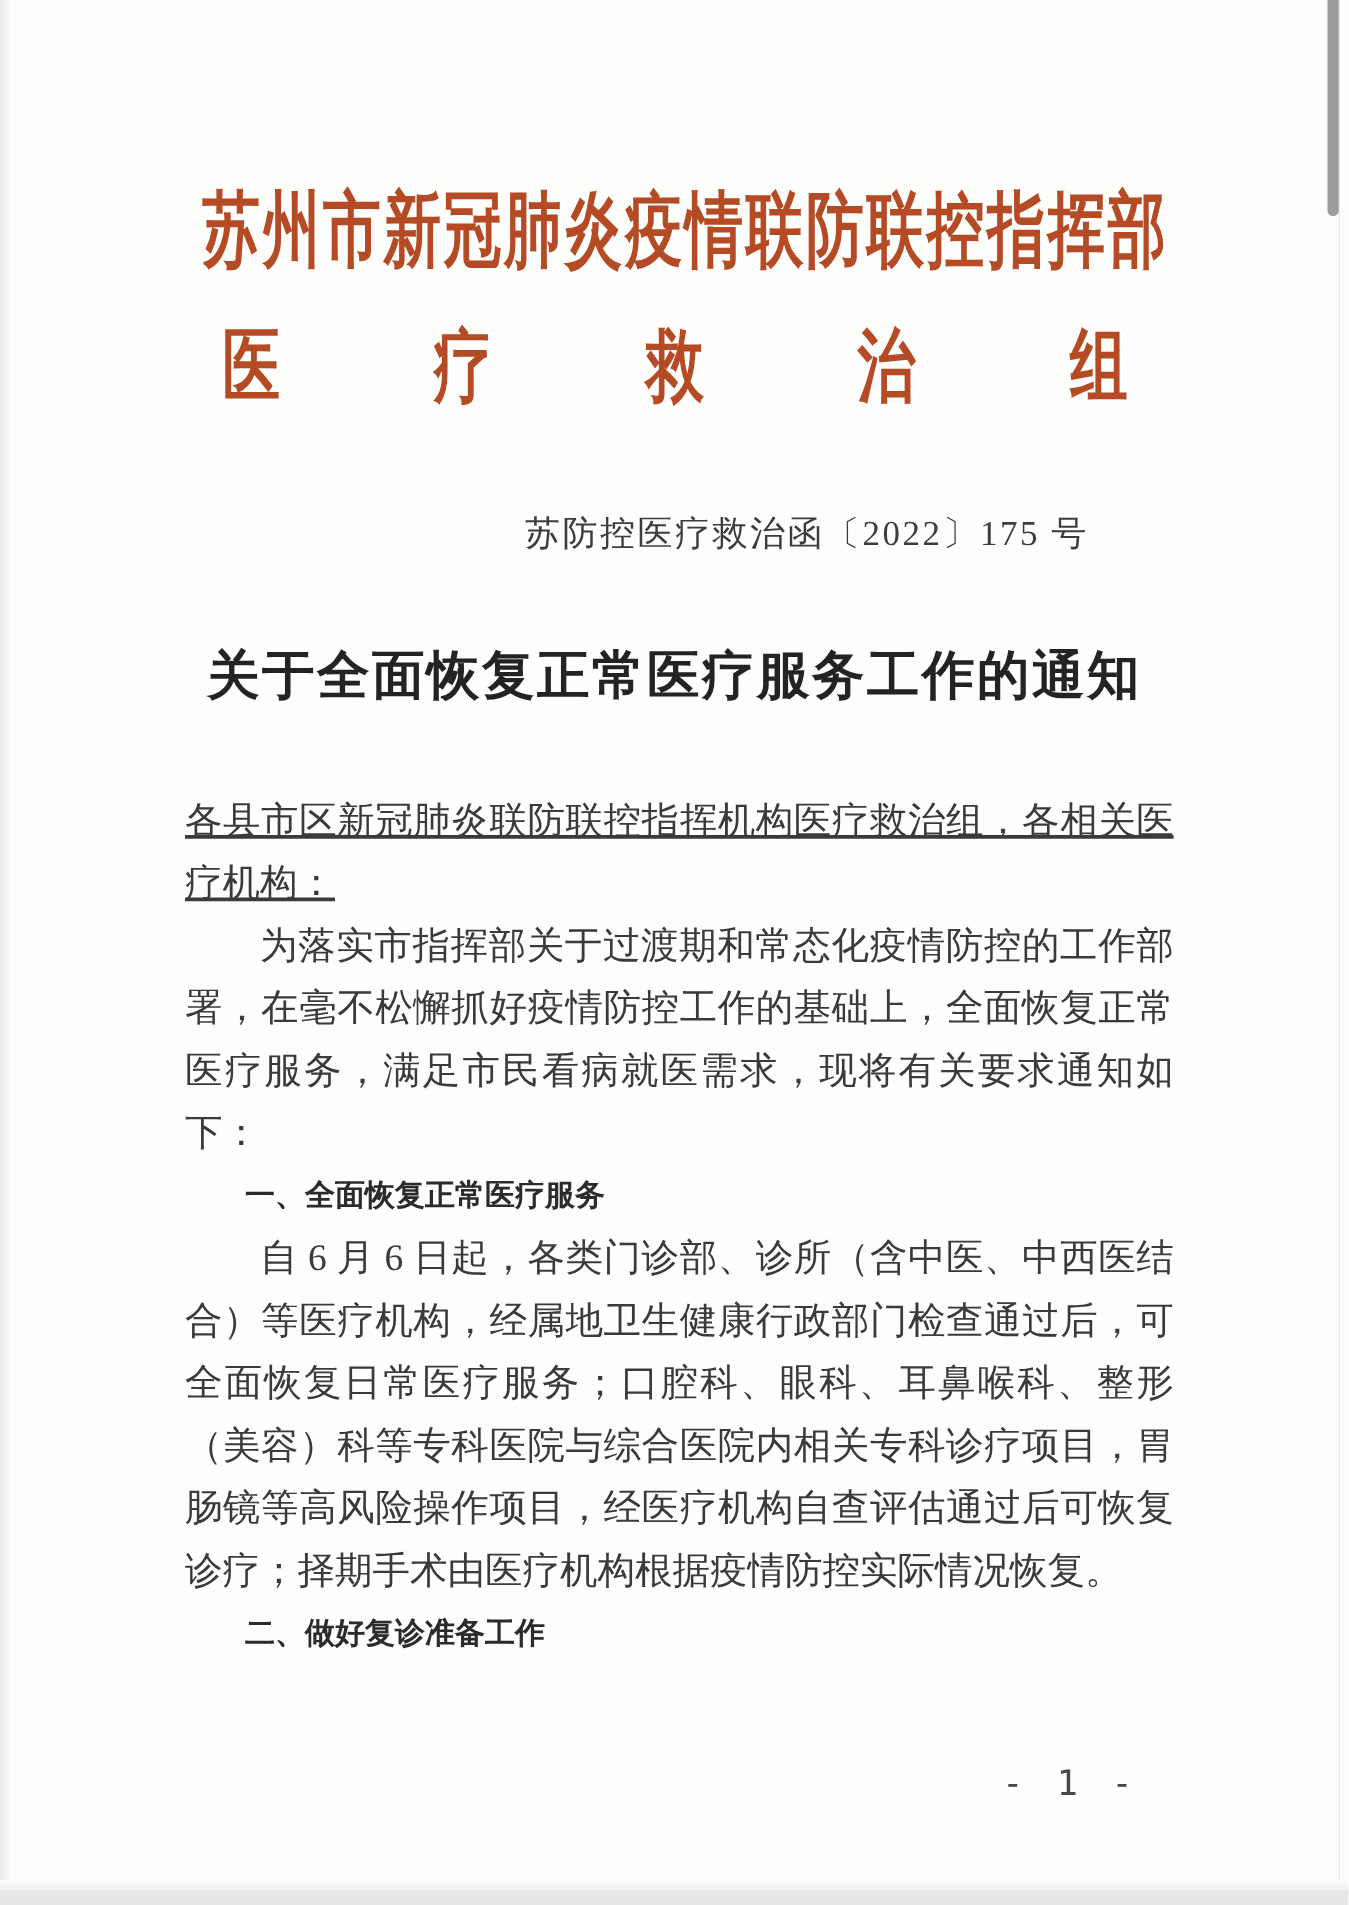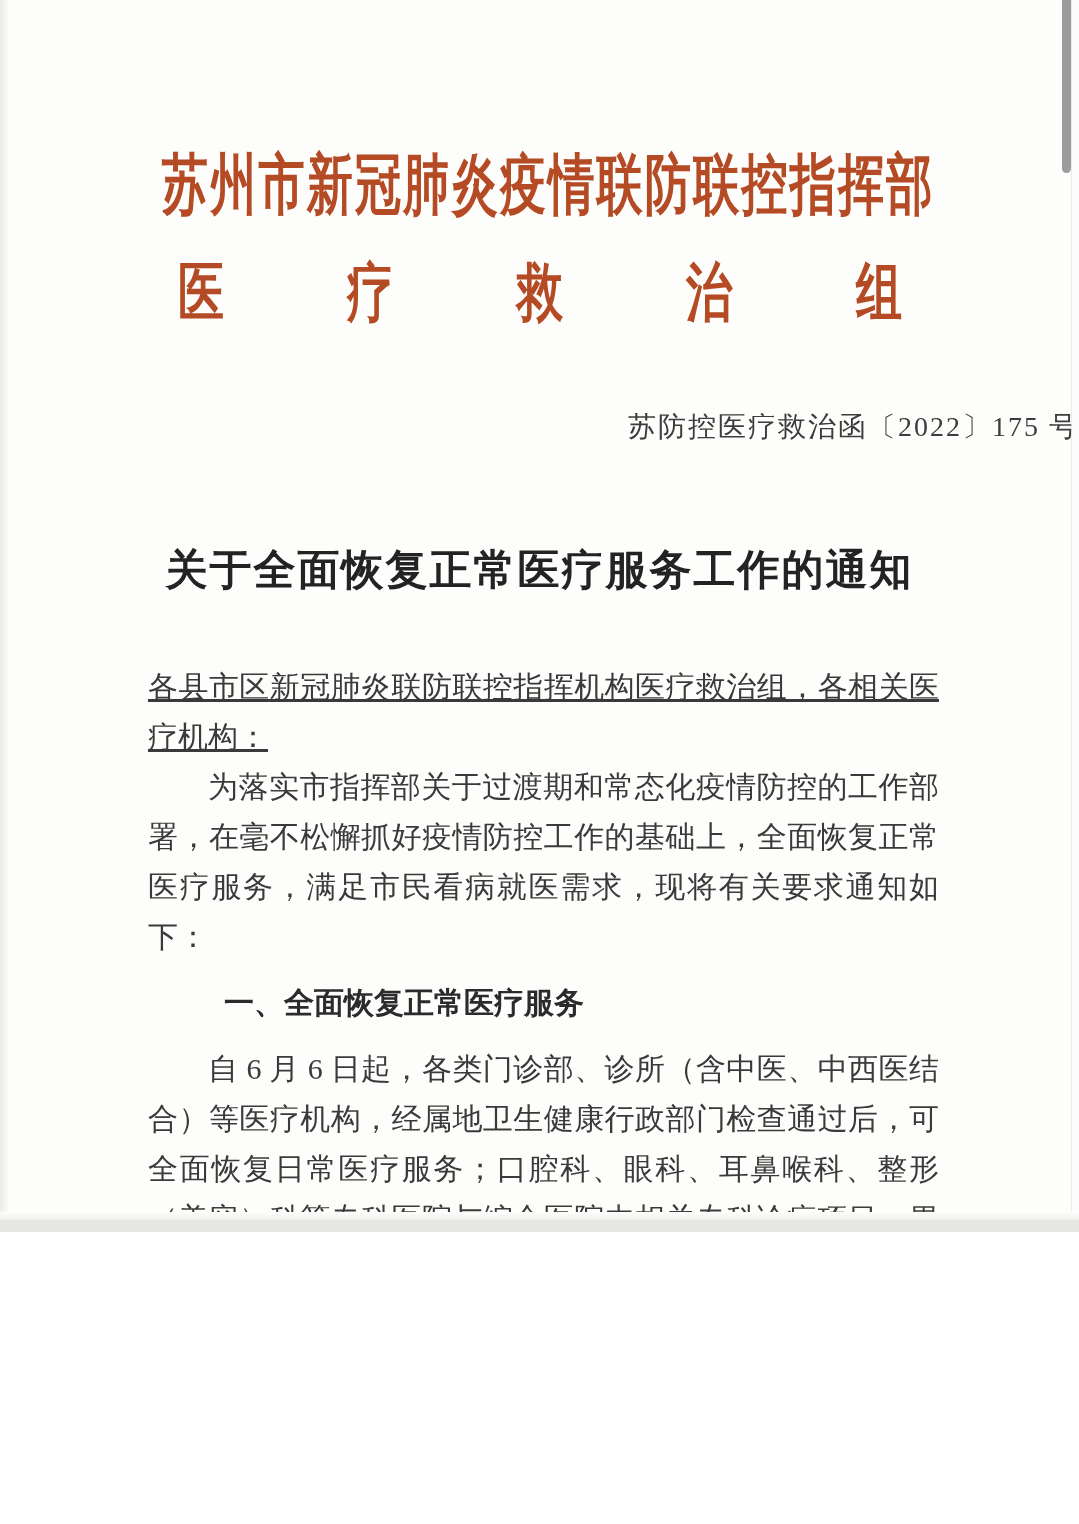--- a/index.html
+++ b/index.html
@@ -1,18 +1,18 @@
 <!DOCTYPE html>
 <html><head>
 <meta charset="utf-8">
 <style>
   html,body { margin:0; padding:0; background:#ffffff; }
   .viewport {
     position:relative;
-    width:1079px; height:1232px;
+    width:1079px; height:1524px;
     background:#fdfdfb;
     overflow:hidden;
     font-family:"Liberation Serif","DejaVu Serif",serif;
   }
   
   .edge-left {
     position:absolute; left:0; top:0; bottom:0; width:8px;
     background:linear-gradient(90deg,#ebebea,#f9f9f7);
   }
   .edge-right {
@@ -52,44 +52,44 @@
     margin:36px auto 0 auto;
     width:742px;
     display:flex; justify-content:space-between;
     font-size:64px; font-weight:bold; line-height:1.1;
     color:#b54b25;
   }
   .red-line2 span { display:inline-block; transform:scaleX(.72); }
 
   .doc-number {
     margin-top:80px;
-    text-align:right; 
+    text-align:right; padding-right:208px;
     font-size:28px; letter-spacing:2px;
     color:#3c3c3c;
   }
 
   .notice-title {
-    margin-top:96px;
+    margin-top:66px;
     text-align:center;
     font-size:42px; font-weight:bold; letter-spacing:2px;
     color:#232323;
   }
 
   .body-text {
     margin:64px 140px 0 148px;
     font-size:30px; line-height:50px;
     color:#3a3a3a;
     text-align:justify;
     height:770px; overflow:hidden;
   }
   .body-text p { margin:0; text-indent:2em; }
   .body-text p.salutation { text-indent:0;text-decoration:underline; }
   .body-text .section-heading {
-    margin:16px; text-indent:2em;
-    font-size:30px; line-height:50px; font-weight:bold;
+    margin:0; text-indent:2em;
+    font-size:24px; line-height:50px; font-weight:bold;
     font-family:"Liberation Sans","DejaVu Sans",sans-serif;
     color:#2b2b2b;
   }
 
   .page-number {
     position:absolute; top:1410px; right:168px;
     font-size:28px; letter-spacing:5px;
     color:#464646;
     font-family:"DejaVu Sans Mono","Liberation Mono",monospace;
   }

